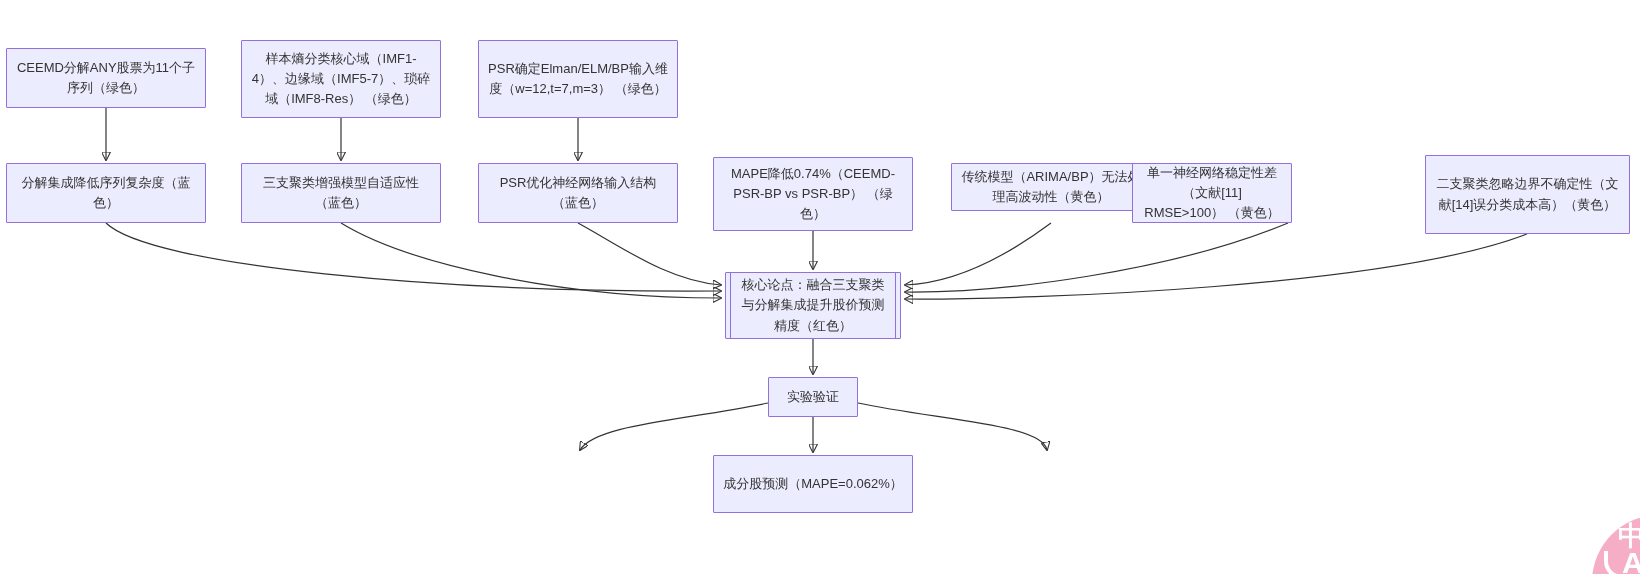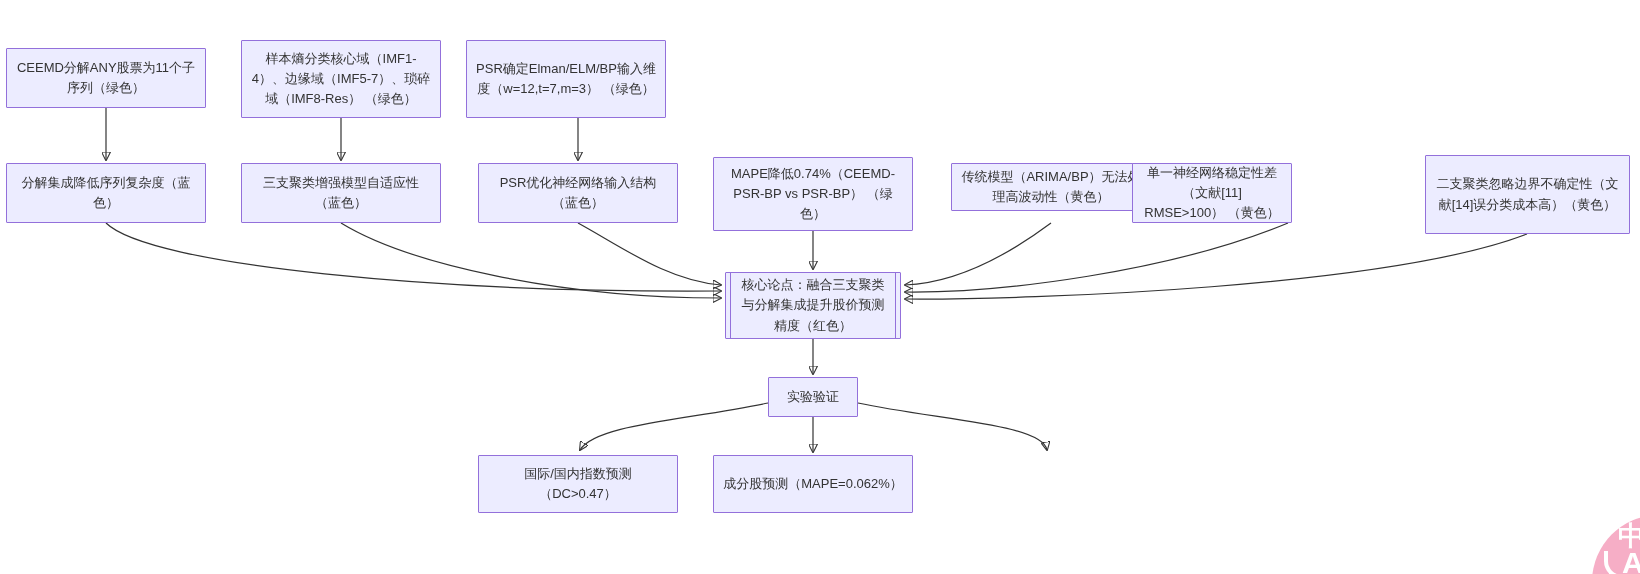--- a/index.html
+++ b/index.html
@@ -67,21 +67,21 @@
     <path d="M768,403 C688,420 596,424 580,450" marker-end="url(#arrow)"></path>
     <path d="M858,403 C938,420 1042,424 1047,450" marker-end="url(#arrow)"></path>
   </svg>
 
   <div class="node" style="left:6px;top:48px;width:200px;height:60px">
     <span>CEEMD分解ANY股票为11个子序列（绿色）</span>
   </div>
   <div class="node" style="left:241px;top:40px;width:200px;height:78px">
     <span>样本熵分类核心域（IMF1-4）、边缘域（IMF5-7）、琐碎域（IMF8-Res） （绿色）</span>
   </div>
-  <div class="node" style="left:466px;top:40px;width:200px;height:78px">
+  <div class="node" style="left:478px;top:40px;width:200px;height:78px">
     <span>PSR确定Elman/ELM/BP输入维度（w=12,t=7,m=3） （绿色）</span>
   </div>
 
   <div class="node" style="left:6px;top:163px;width:200px;height:60px">
     <span>分解集成降低序列复杂度（蓝色）</span>
   </div>
   <div class="node" style="left:241px;top:163px;width:200px;height:60px">
     <span>三支聚类增强模型自适应性（蓝色）</span>
   </div>
   <div class="node" style="left:478px;top:163px;width:200px;height:60px">
@@ -101,23 +101,20 @@
   </div>
 
   <div class="node subroutine" style="left:725px;top:272px;width:176px;height:67px;padding:4px 14px">
     <span>核心论点：融合三支聚类与分解集成提升股价预测精度（红色）</span>
   </div>
 
   <div class="node" style="left:768px;top:377px;width:90px;height:40px">
     <span>实验验证</span>
   </div>
 
-  <div class="node" style="left:478px;top:455px;width:200px;height:58px">
-    <span>国际/国内指数预测（DC&gt;0.47）</span>
-  </div>
   <div class="node" style="left:713px;top:455px;width:200px;height:58px">
     <span>成分股预测（MAPE=0.062%）</span>
   </div>
 
   <div class="fab">
     <span class="swoosh"></span>
     <span class="zh">中</span>
     <span class="latin">A</span>
   </div>
 

